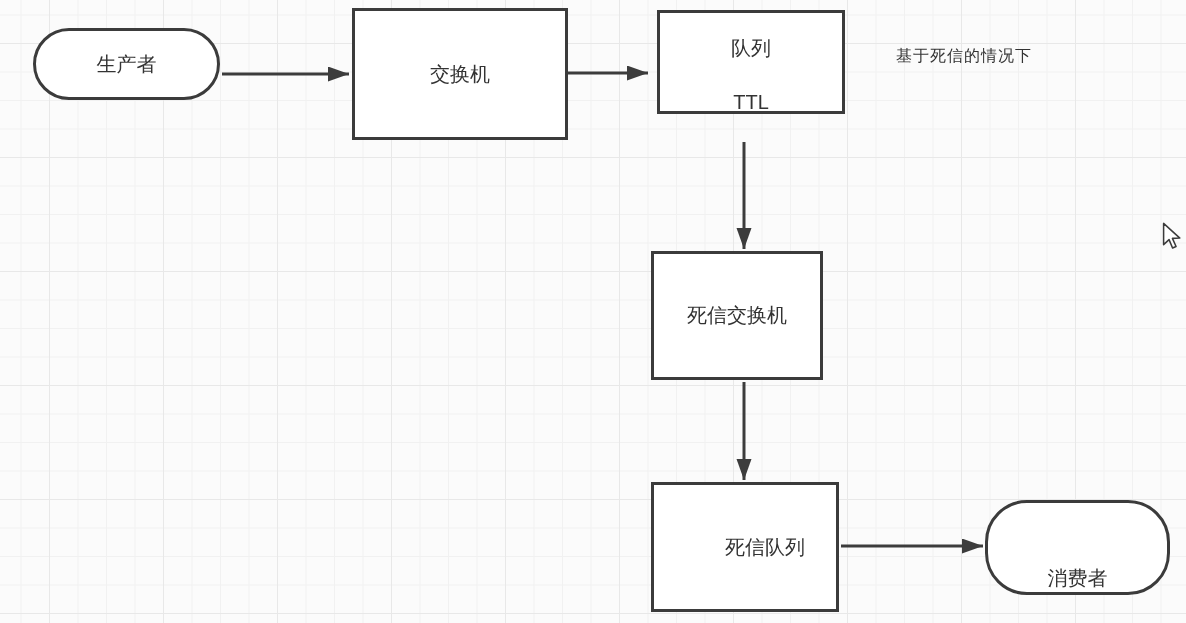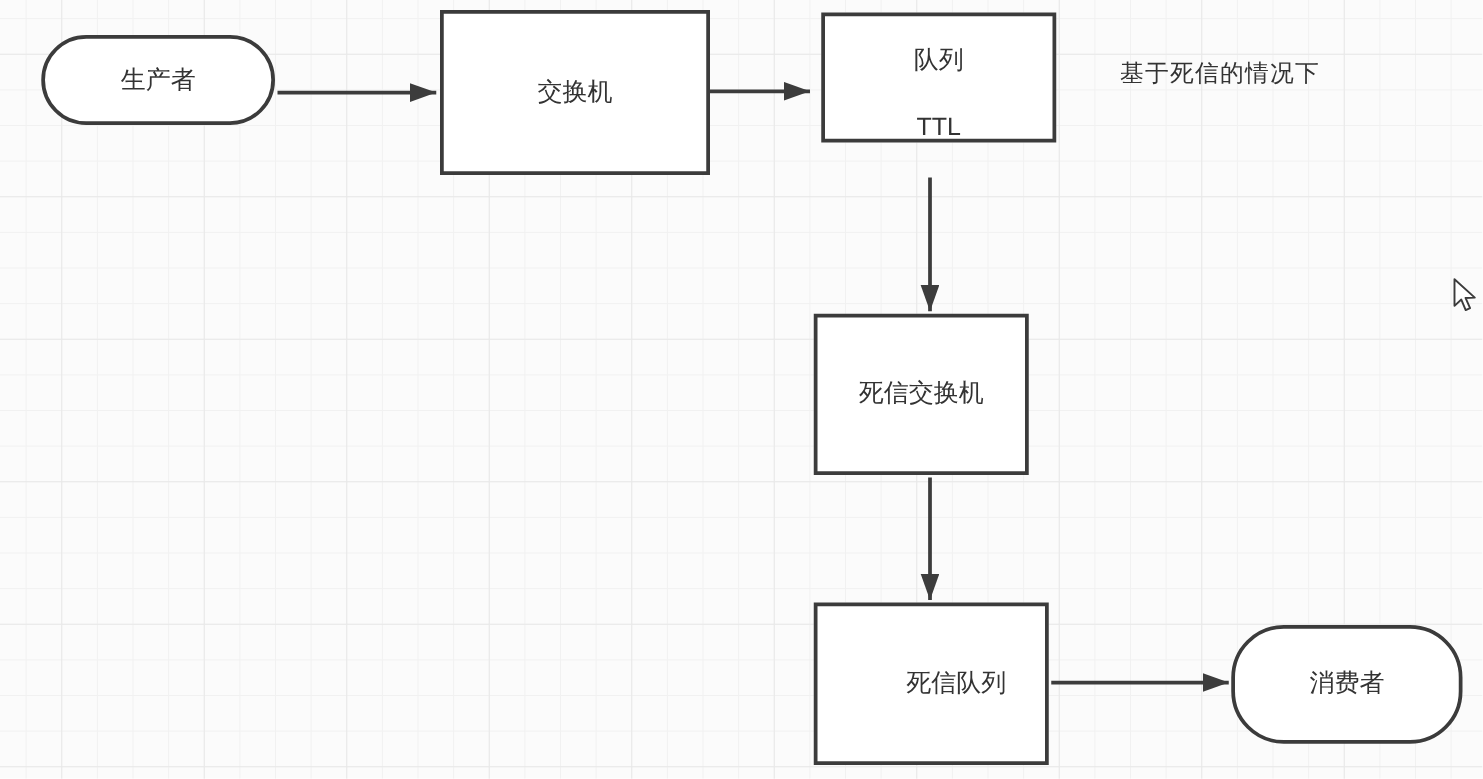--- a/index.html
+++ b/index.html
@@ -38,27 +38,27 @@
     cursor: default;
   }
   .node.rounded { border-radius: 42px; }
   .node .label { white-space: pre-line; }
 
   #node-producer             { left: 33px;  top: 28px;  width: 187px; height: 72px; }
   #node-exchange             { left: 352px; top: 8px;   width: 216px; height: 132px; }
   #node-ttl-queue            { left: 657px; top: 10px;  width: 188px; height: 104px; }
   #node-dead-letter-exchange { left: 651px; top: 251px; width: 172px; height: 129px; }
   #node-dead-letter-queue    { left: 651px; top: 482px; width: 188px; height: 130px; padding-left: 40px; }
-  #node-consumer             { left: 985px; top: 500px; width: 185px; height: 95px; }
+  #node-consumer             { left: 985px; top: 500px; width: 185px; height: 95px; align-items: flex-end; }
 
   .annotation {
     position: absolute;
     left: 896px;
     top: 46px;
-    font-size: 19px;
+    font-size: 16px;
     letter-spacing: 1px;
     color: #333333;
     white-space: nowrap;
   }
   .edge-layer {
     position: absolute;
     left: 0; top: 0;
     width: 1186px;
     height: 623px;
     pointer-events: none;

